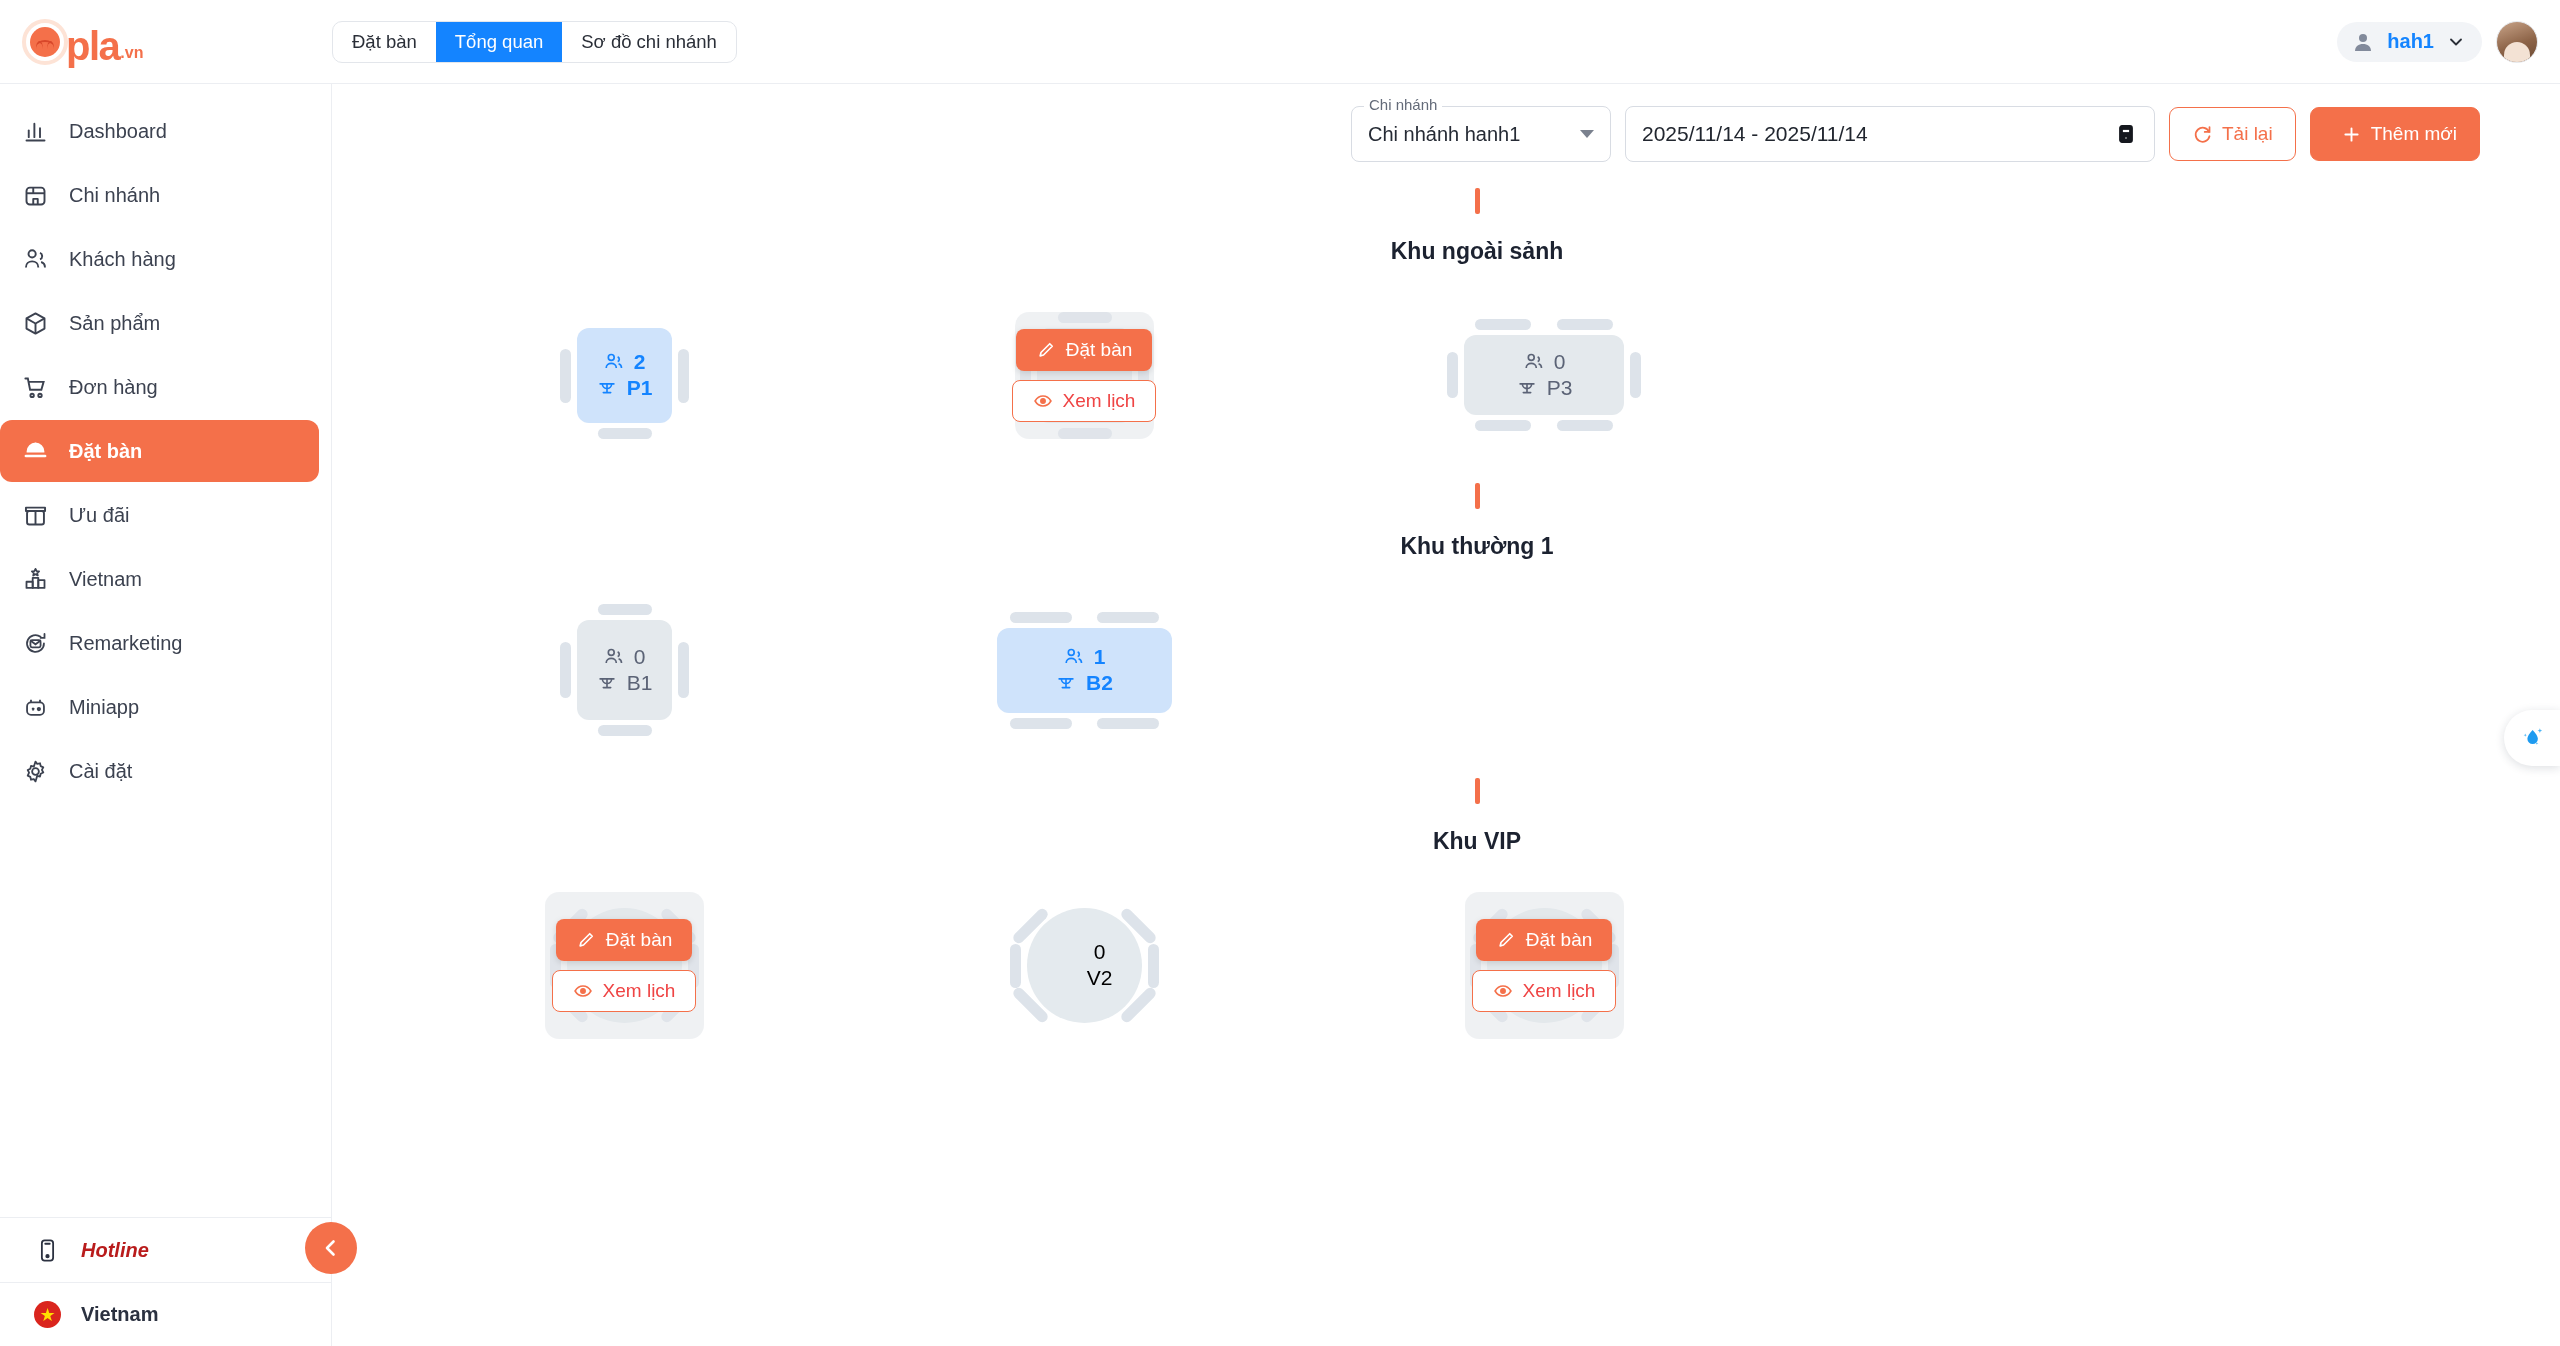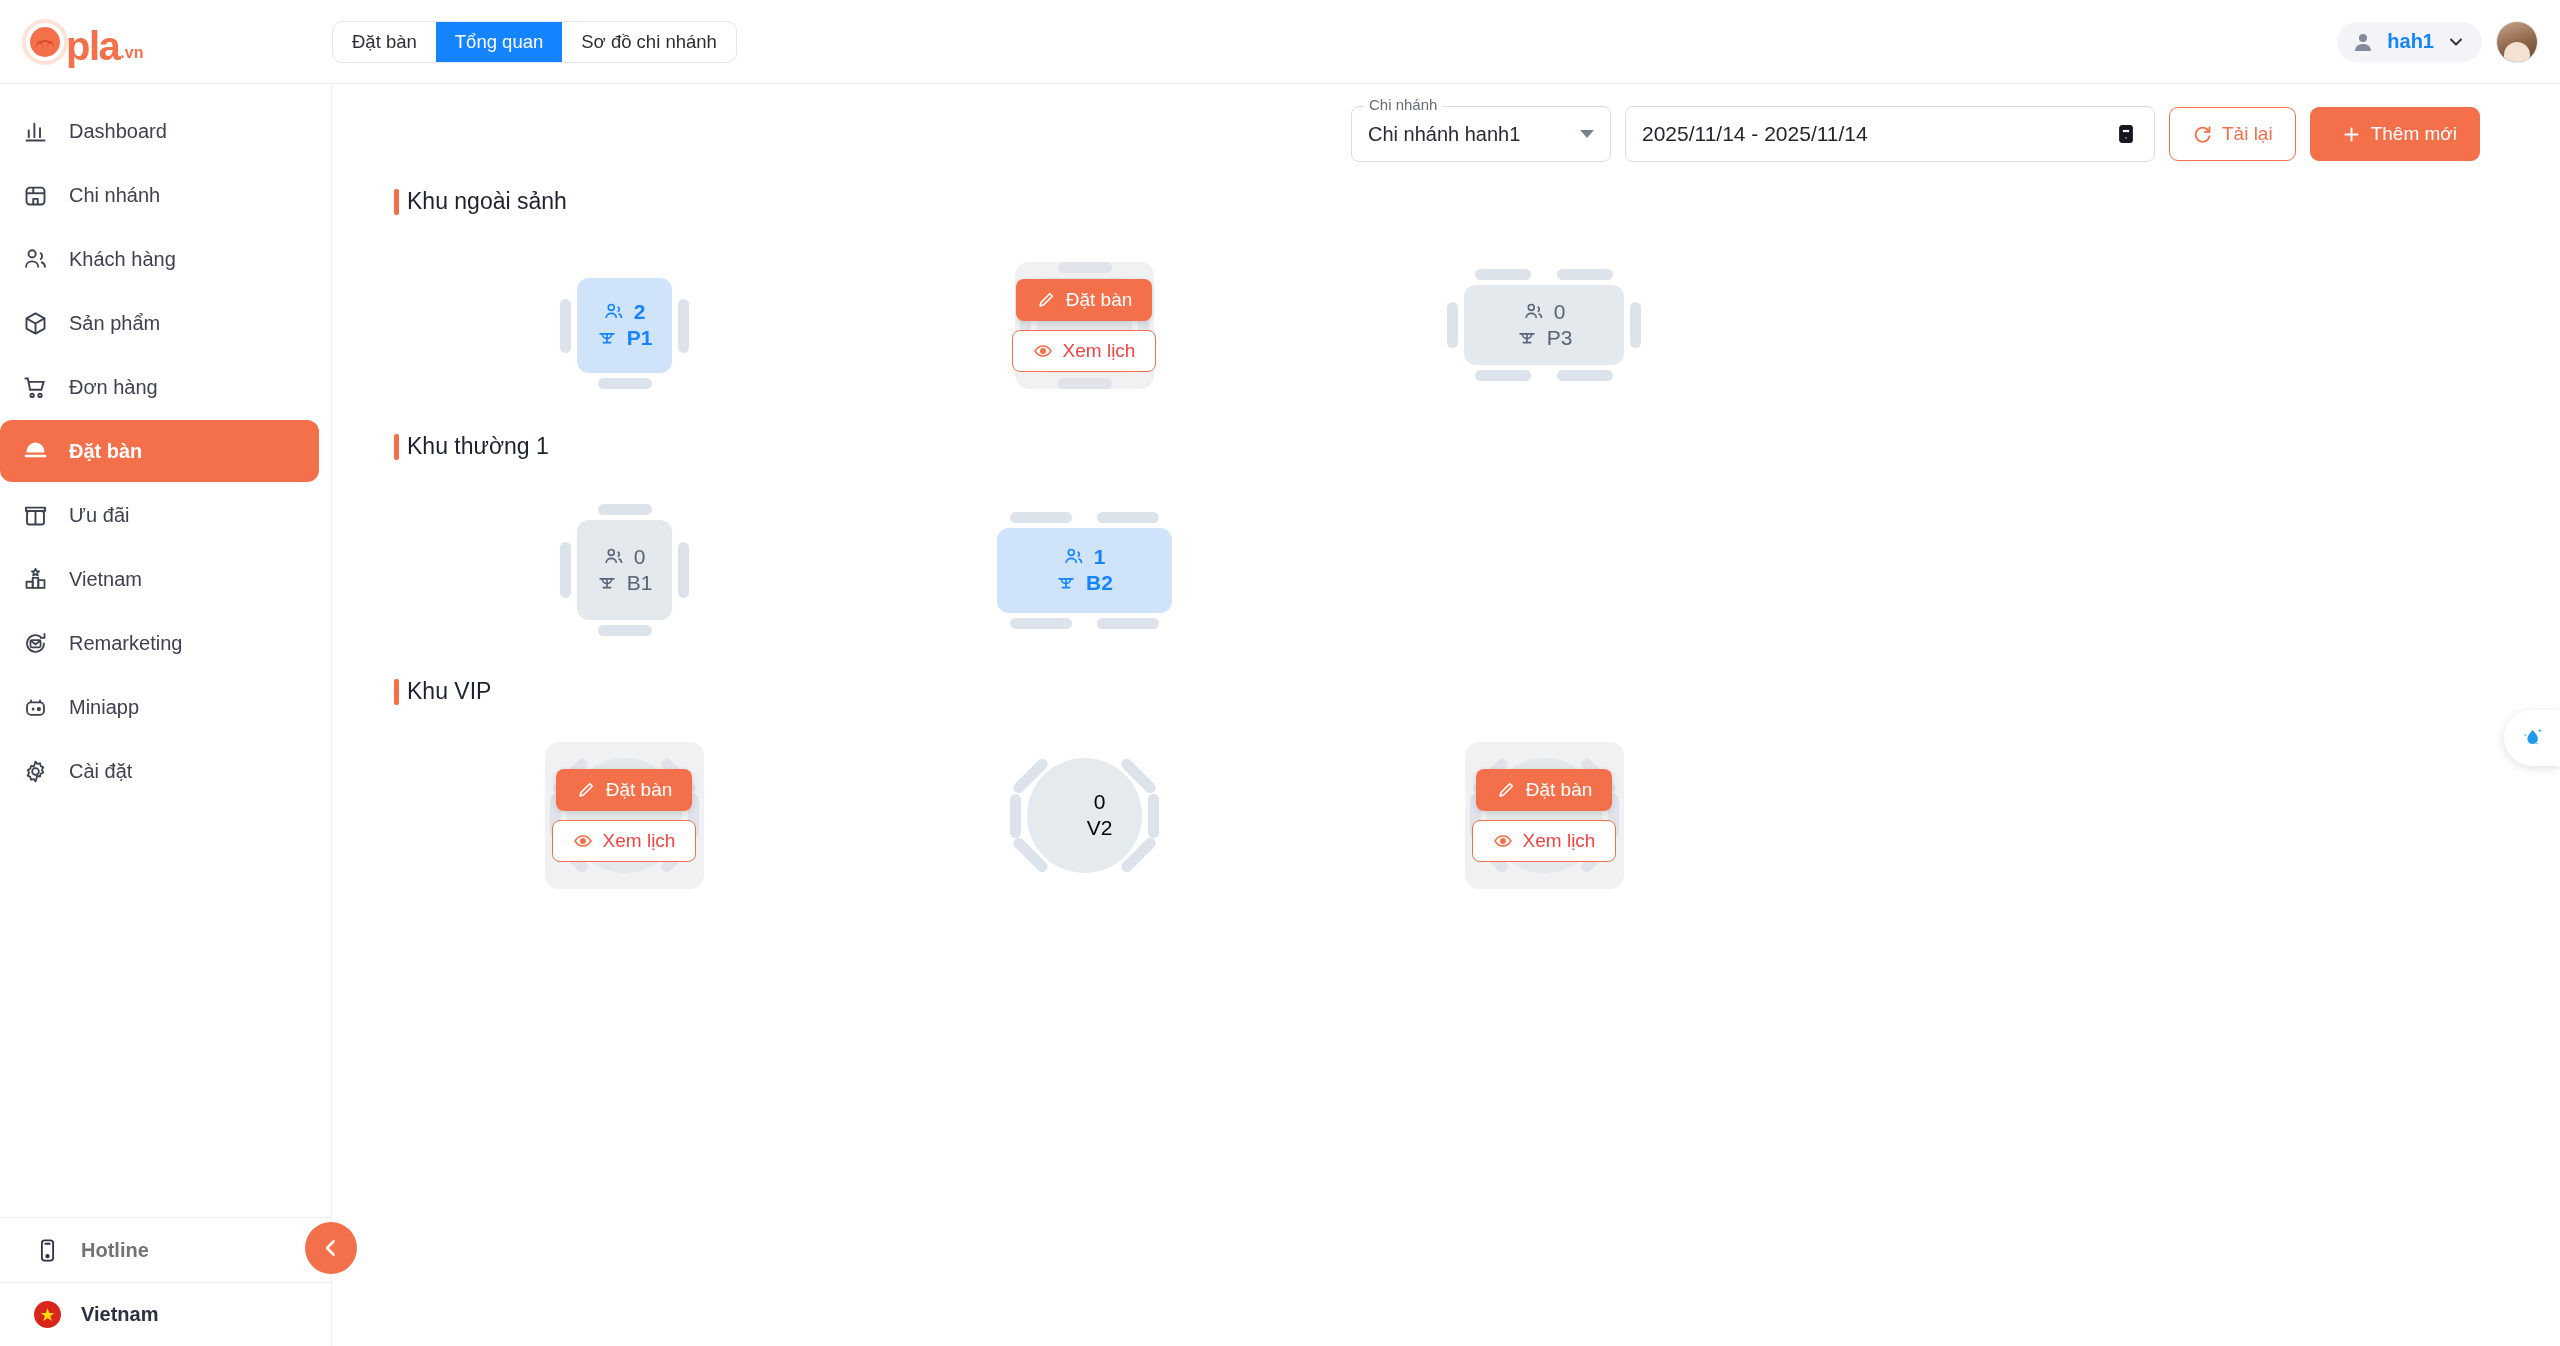--- a/index.html
+++ b/index.html
@@ -90,21 +90,21 @@
   .nav-item.active { background: #f4704a; color: #fff; font-weight: 600; }
   .nav-ico { width: 27px; height: 27px; display: flex; align-items: center; justify-content: center; flex: none; }
   .nav-ico svg { width: 27px; height: 27px; }
 
   .side-bottom { border-top: 1px solid #eceef2; }
   .side-row {
     display: flex; align-items: center; gap: 20px;
     height: 64px; padding: 0 34px; font-size: 20px; cursor: pointer;
   }
   .side-row + .side-row { border-top: 1px solid #eceef2; }
-  .hotline-text { color: #737373; font-weight: 700; }
+  .hotline-text { color: #b91c1c; font-weight: 700; font-style: italic; }
   .country-text { color: #2b3140; font-weight: 700; }
   .flag {
     width: 27px; height: 27px; border-radius: 50%; background: #da251d;
     display: flex; align-items: center; justify-content: center; flex: none;
   }
   .flag span { color: #ffdf00; font-size: 18px; line-height: 1; }
 
   .collapse-btn {
     position: absolute; right: -26px; bottom: 72px;
     width: 52px; height: 52px; border-radius: 50%; background: #f4704a;
@@ -146,22 +146,22 @@
     gap: 9px; padding: 0 22px; font-size: 19px; cursor: pointer; white-space: nowrap;
   }
   .btn-outline { border: 1px solid #f4704a; color: #f4704a; background: #fff; }
   .btn-solid { background: #f4704a; color: #fff; border: 1px solid #f4704a; font-weight: 500; padding-left: 30px; }
   .btn svg { width: 21px; height: 21px; }
 
   
   .floor { padding: 26px 0 0 62px; }
   .zone { margin-bottom: 8px; }
   .zone-title {
-    display: flex; align-items: center; gap: 8px;
-    font-size: 23px; font-weight: 400; color: #1c2230; margin-bottom: 10px;
+    display: flex; align-items: center; gap: 24px;
+    font-size: 23px; font-weight: 700; color: #1c2230; margin-bottom: 10px; flex-direction: column;
   }
   .zone-bar { width: 5px; height: 26px; background: #f4704a; border-radius: 2px; }
   .tables { display: flex; align-items: flex-start; height: 200px; }
   .slot { width: 460px; display: flex; justify-content: center; align-items: center; height: 200px; }
 
   
   .table-unit { position: relative; display: flex; align-items: center; justify-content: center; }
   .tabletop {
     border-radius: 12px; display: flex; flex-direction: column;
     align-items: center; justify-content: center; gap: 2px; position: relative; z-index: 2;

